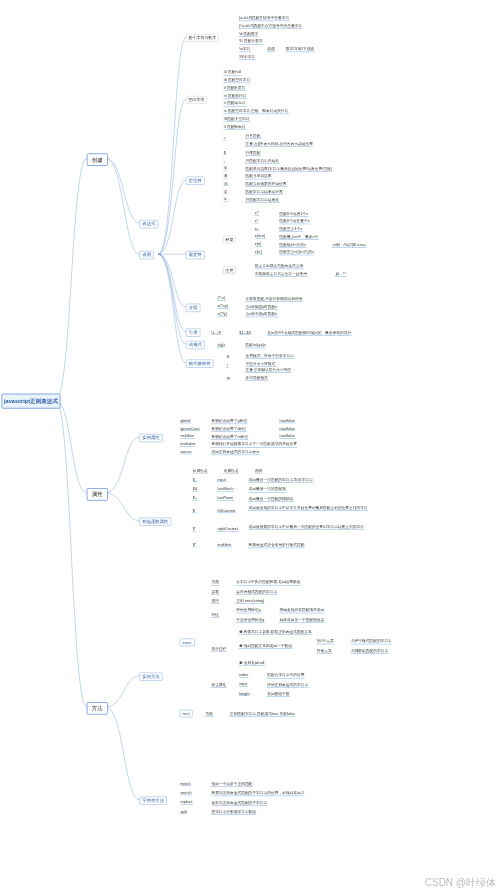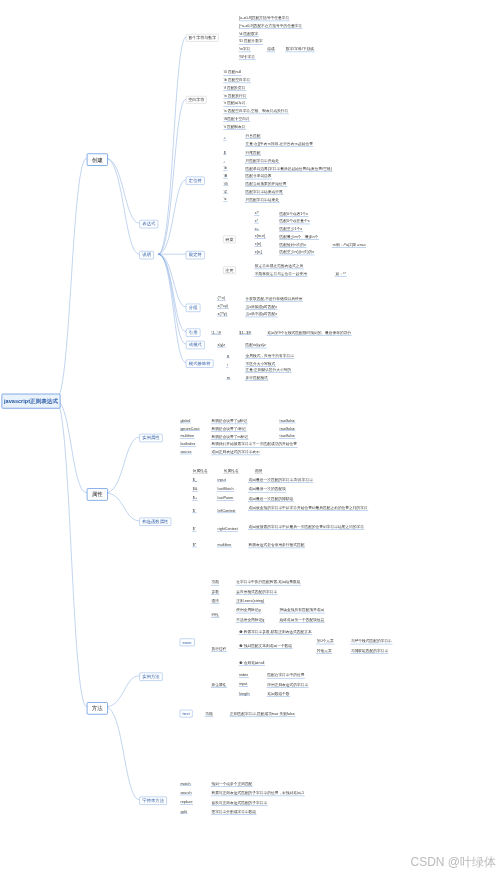--- a/index.html
+++ b/index.html
@@ -7,21 +7,21 @@
 .mm{position:absolute;transform:scale(0.31);transform-origin:top left;width:1600px}
 .root{position:absolute;left:5px;top:1270px;border:2px solid #3a7bd5;background:#eaf2fb;padding:10px 6px;font-size:18px;font-weight:bold;color:#2457a5;border-radius:4px}
 .cat{position:absolute;border:2px solid #3a7bd5;background:#fff;padding:6px 14px;font-size:18px;border-radius:4px;color:#333}
 .sub{position:absolute;border:1px solid #888;background:#fff;padding:3px 8px;font-size:14px;border-radius:3px}
 .blue{border-color:#3a7bd5;color:#2457a5}
 .leaf{position:absolute;font-size:12px;color:#333;white-space:nowrap;border-bottom:1px solid #3a7bd5;padding:0 2px}
 .leaf.gray{border-bottom-color:#999}
 .grp{position:absolute;font-size:13px;color:#333;border:1px solid #aaa;padding:2px 6px;border-radius:3px}
 svg.lines{position:absolute;top:0;left:0;width:1600px;height:2870px;pointer-events:none}
 svg.lines path{fill:none;stroke:#5b8dd6;stroke-width:1.2}
-.watermark{position:absolute;right:4px;bottom:19px;font-size:12px;color:#bbb}
+.watermark{position:absolute;right:4px;bottom:0;font-size:10px;color:#bbb}
 </style>
 </head>
 <body>
 
 <div class="mm">
 <svg class="lines">
 <path d="M180 1290 C 230 1290 230 510 280 510"></path>
       <path d="M180 1290 C 230 1290 230 1590 280 1590"></path>
       <path d="M180 1290 C 230 1290 230 2280 280 2280"></path>
 <path d="M340 510 C 400 510 400 720 450 720"></path>

